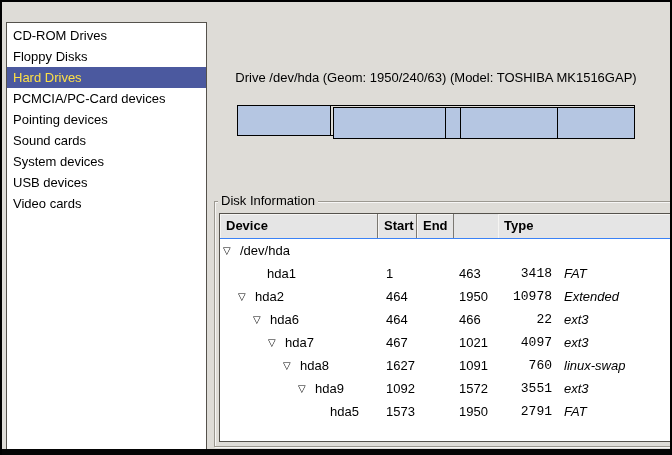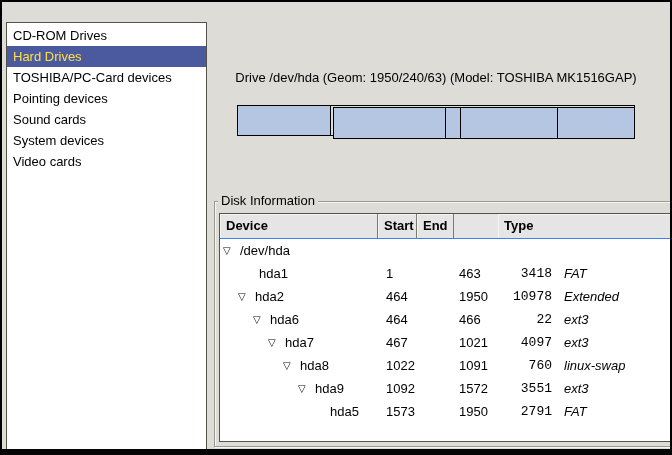--- a/index.html
+++ b/index.html
@@ -120,25 +120,27 @@
   .td.col-size{text-align:right;padding-right:6px;font-family:Liberation Mono, monospace;}
   .td.col-type{padding-left:6px;font-style:italic;}
 </style>
 </head>
 <body>
 
 <div class="screen" style="background: rgb(222, 220, 215);">
 
   <div class="sidebar">
       <div class="sb-item">CD-ROM Drives</div>
+      <div class="sb-item">Floppy Disks</div>
       <div class="sb-item selected" style="background: rgb(75, 89, 159); color: #fde047;">Hard Drives</div>
-      <div class="sb-item">TOSHIBA/PC-Card devices</div>
+      <div class="sb-item">PCMCIA/PC-Card devices</div>
       <div class="sb-item">Pointing devices</div>
       <div class="sb-item">Sound cards</div>
       <div class="sb-item">System devices</div>
+      <div class="sb-item">USB devices</div>
       <div class="sb-item">Video cards</div>
     </div>
 
   <div class="drive-label">Drive /dev/hda (Geom: 1950/240/63) (Model: TOSHIBA MK1516GAP)</div>
 
   <div class="drive-bar">
     <div class="seg-primary" style="background: rgb(181, 198, 226); width: 94px;"></div>
     <div class="seg-extended">
         <div class="seg" style="flex-grow: 113; background: rgb(181, 198, 226);"></div>
         <div class="seg" style="flex-grow: 14; background: rgb(181, 198, 226);"></div>
@@ -161,21 +163,21 @@
             <div class="td col-device" style="padding-left: 3px;">
               <span class="expander">▽</span>
               <span>/dev/hda</span>
             </div>
             <div class="td col-start"></div>
             <div class="td col-end"></div>
             <div class="td col-size"></div>
             <div class="td col-type"></div>
           </div>
           <div class="trow">
-            <div class="td col-device" style="padding-left: 22px;">
+            <div class="td col-device" style="padding-left: 30px;">
               <span class="expander"></span>
               <span>hda1</span>
             </div>
             <div class="td col-start">1</div>
             <div class="td col-end">463</div>
             <div class="td col-size">3418</div>
             <div class="td col-type">FAT</div>
           </div>
           <div class="trow">
             <div class="td col-device" style="padding-left: 18px;">
@@ -205,21 +207,21 @@
             <div class="td col-start">467</div>
             <div class="td col-end">1021</div>
             <div class="td col-size">4097</div>
             <div class="td col-type">ext3</div>
           </div>
           <div class="trow">
             <div class="td col-device" style="padding-left: 63px;">
               <span class="expander">▽</span>
               <span>hda8</span>
             </div>
-            <div class="td col-start">1022</div>
+            <div class="td col-start">1627</div>
             <div class="td col-end">1091</div>
             <div class="td col-size">760</div>
             <div class="td col-type">linux-swap</div>
           </div>
           <div class="trow">
             <div class="td col-device" style="padding-left: 78px;">
               <span class="expander">▽</span>
               <span>hda9</span>
             </div>
             <div class="td col-start">1092</div>

